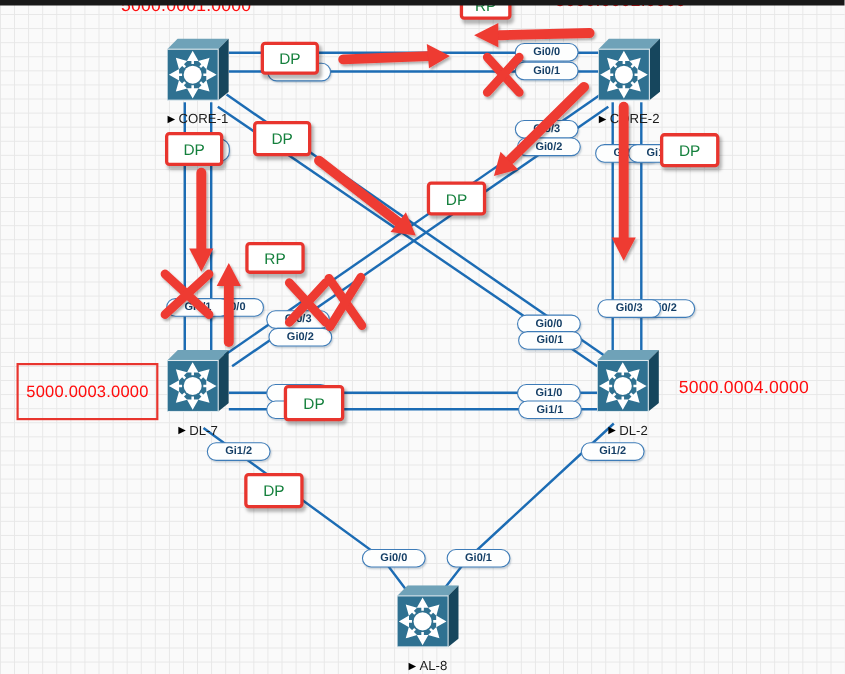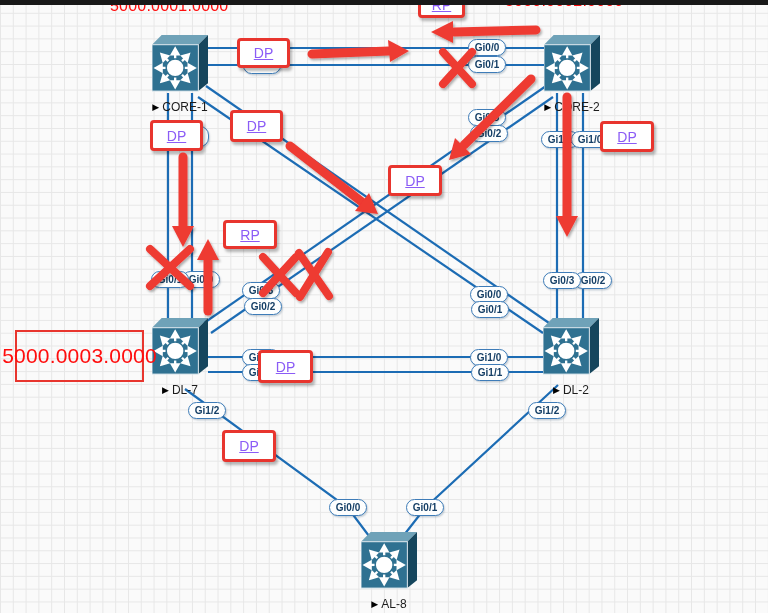--- a/index.html
+++ b/index.html
@@ -10,36 +10,36 @@
     background-image:
       linear-gradient(to right,#e7e7e7 1px,transparent 1px),
       linear-gradient(to bottom,#e7e7e7 1px,transparent 1px);
     background-size:12.8px 12.8px;
   }
   #topbar{position:absolute;left:0;top:0;width:768px;height:5px;background:#191919;z-index:9;}
   svg.layer{position:absolute;left:0;top:0;pointer-events:none;}
   #links{z-index:1;}
   #annot{z-index:6;}
   .pill{
-    position:absolute;z-index:2;width:38px;height:17px;
+    position:absolute;z-index:2;width:58px;height:17px;
     border:1.6px solid #3e7cb8;border-radius:9px;background:#fdfefe;
     color:#153f66;font-size:10px;font-weight:700;line-height:15px;text-align:center;
     box-shadow:1px 1.5px 1.5px rgba(60,90,120,.25);
     box-sizing:border-box;white-space:nowrap;overflow:hidden;
   }
   .node{position:absolute;z-index:3;width:56px;text-align:center;}
   .node .nlabel{
     margin-top:1px;font-size:12px;color:#1c1c1c;white-space:nowrap;
     display:flex;align-items:center;justify-content:center;gap:3px;
   }
   .node .tri{font-size:9px;color:#000;}
   .stp{
     position:absolute;z-index:4;background:#fff;border:3px solid #e8352e;border-radius:4px;
-    color:#8b5cf6;font-size:14px;display:flex;align-items:center;justify-content:center;
-    box-shadow:2px 3px 3px rgba(0,0,0,.28);box-sizing:border-box;text-decoration:underline;
+    color:#15803d;font-size:14px;display:flex;align-items:center;justify-content:center;
+    box-shadow:2px 3px 3px rgba(0,0,0,.28);box-sizing:border-box;
   }
   .mac{
     position:absolute;z-index:5;color:#ff0d0d;font-size:16px;white-space:nowrap;
     letter-spacing:.2px;
   }
   .macbox{
     position:absolute;z-index:5;border:2px solid #e8352e;background:transparent;
     display:flex;align-items:center;justify-content:center;box-sizing:border-box;
   }
   .macbox .mac{position:static;}
@@ -345,22 +345,23 @@
   <div class="stp" style="left:230px;top:110px;width:53px;height:32px;">DP</div>
   <div class="stp" style="left:388px;top:165px;width:54px;height:31px;">DP</div>
   <div class="stp" style="left:223px;top:220px;width:54px;height:29px;">RP</div>
   <div class="stp" style="left:600px;top:121px;width:54px;height:31px;">DP</div>
   <div class="stp" style="left:258px;top:350px;width:55px;height:33px;">DP</div>
   <div class="stp" style="left:222px;top:430px;width:54px;height:32px;">DP</div>
 
   <div class="mac" style="left:110px;top:-3px;">5000.0001.0000</div>
   <div class="mac" style="left:505px;top:-8px;">5000.0002.0000</div>
   <div class="macbox" style="left:15px;top:330px;width:129px;height:52px;">
-    <span class="mac" style="font-size:21px;">5000.0003.0000</span>
-  </div>
+    <span class="mac" style="font-size:15px;">5000.0003.0000</span>
+  </div>
+  <div class="mac" style="left:617px;top:344px;">5000.0004.0000</div>
 
   <svg id="annot" class="layer" width="768" height="613">
     <defs>
       <filter id="ds" x="-20%" y="-20%" width="140%" height="140%">
         <feDropShadow dx="1.5" dy="2" stdDeviation="1.2" flood-color="#000" flood-opacity="0.3"></feDropShadow>
       </filter>
     </defs>
     <g filter="url(#ds)">
       <g stroke="#ee3a33" stroke-width="9" stroke-linecap="round" fill="#ee3a33">
 

